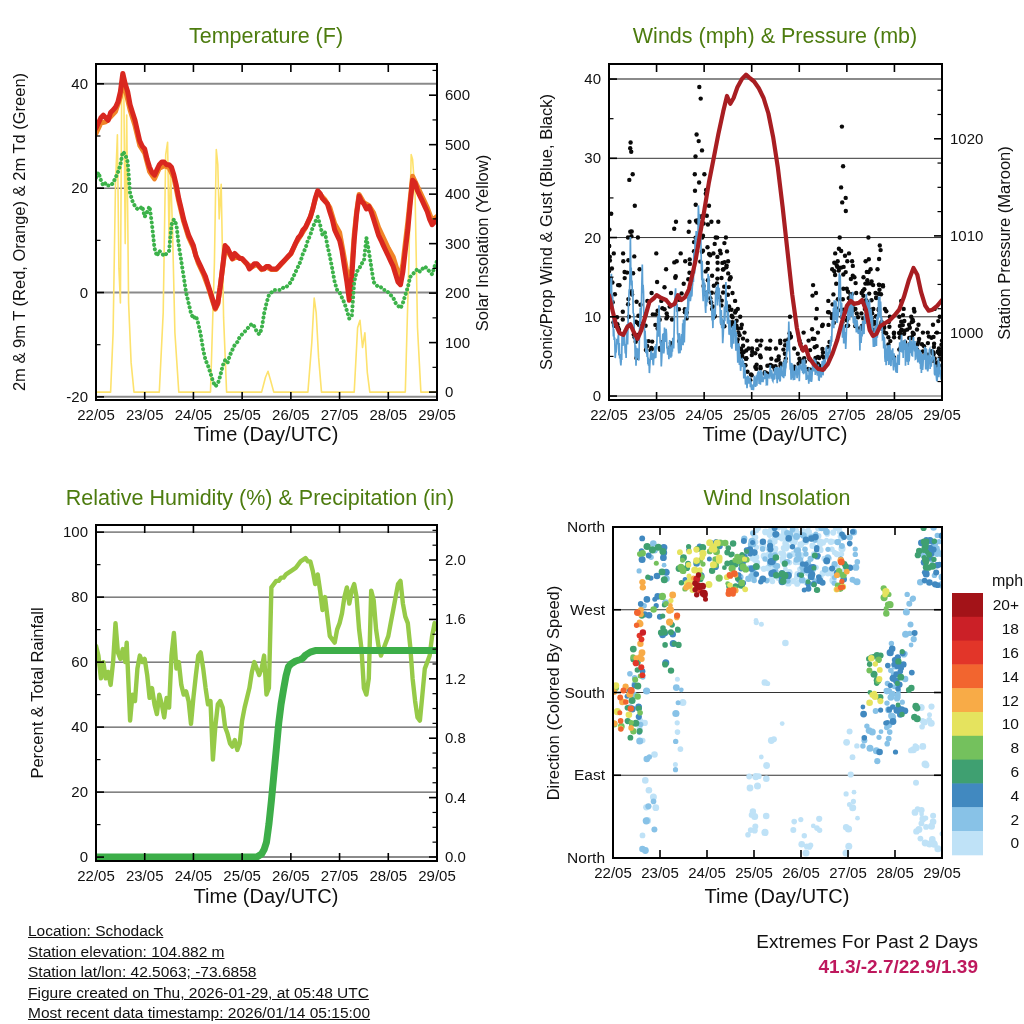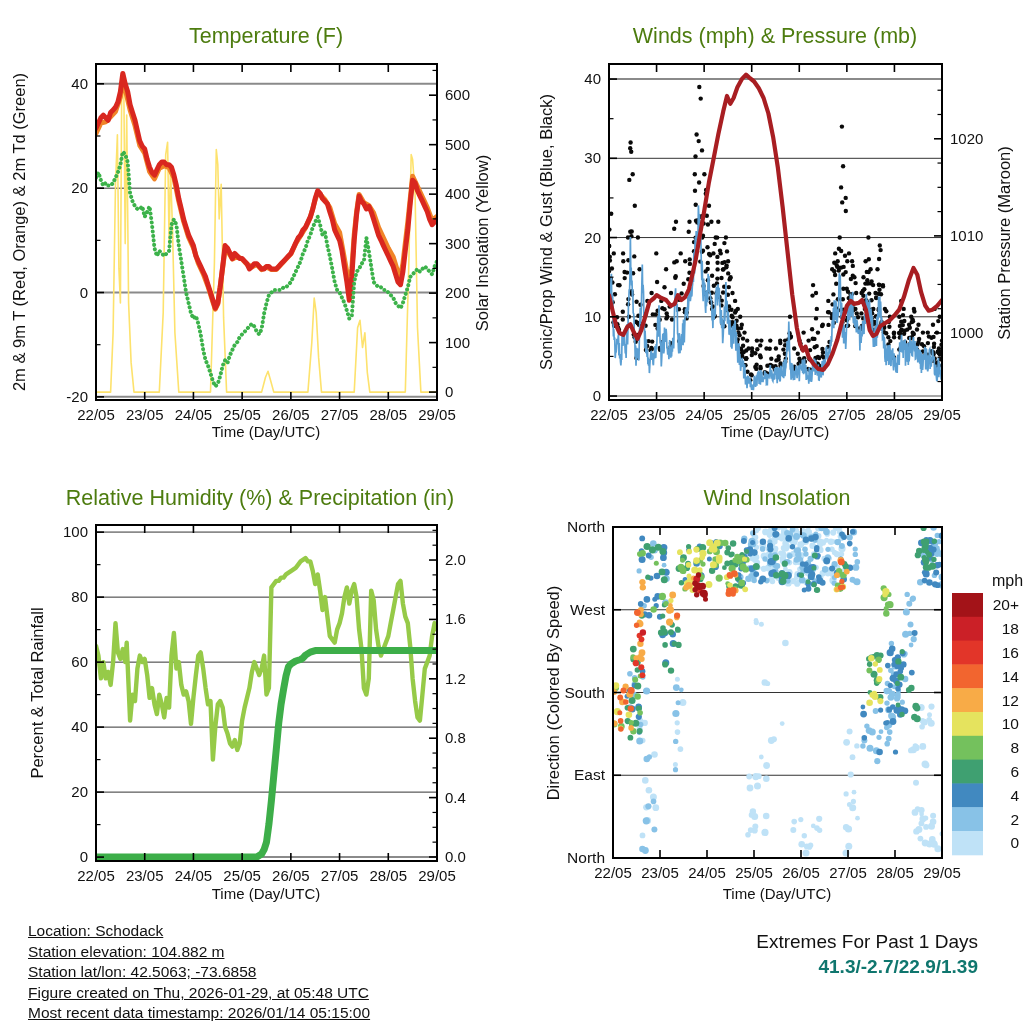--- a/index.html
+++ b/index.html
@@ -1,20 +1,20 @@
 <!DOCTYPE html>
 <html><head>
 <meta charset="utf-8">
 <style>
   html,body{margin:0;padding:0;background:#fff;}
   body{width:1024px;height:1024px;position:relative;font-family:"Liberation Sans",sans-serif;color:#111;overflow:hidden;}
   svg{position:absolute;left:0;top:0;}
   svg text{font-family:"Liberation Sans",sans-serif;fill:#111;}
   .ctitle{position:absolute;transform:translateX(-50%);font-size:21.5px;white-space:nowrap;color:#4d7c0f;}
-  .xlab{position:absolute;transform:translateX(-50%);font-size:15px;white-space:nowrap;}
+  .xlab{position:absolute;transform:translateX(-50%);font-size:20px;white-space:nowrap;}
   .vlab{position:absolute;white-space:nowrap;transform:translate(-50%,-50%) rotate(-90deg);font-size:16.5px;}
   .footer{position:absolute;left:28px;top:921px;font-size:15.5px;line-height:20.6px;text-decoration:underline;}
   .extremes{position:absolute;right:46px;top:929px;text-align:right;font-size:19px;line-height:25px;}
   .extremes .vals{font-weight:bold;}
   .mphlab{position:absolute;font-size:16px;white-space:nowrap;}
 </style>
 </head>
 <body>
 
 <svg id="chart-svg" width="1024" height="1024" viewBox="0 0 1024 1024">
@@ -1901,15 +1901,15 @@
 
 <div class="footer">
   <div>Location: Schodack</div>
   <div>Station elevation: 104.882 m</div>
   <div>Station lat/lon: 42.5063; -73.6858</div>
   <div>Figure created on Thu, 2026-01-29, at 05:48 UTC</div>
   <div>Most recent data timestamp: 2026/01/14 05:15:00</div>
 </div>
 
 <div class="extremes">
-  <div>Extremes For Past 1 Days</div>
-  <div class="vals" style="color: #0f766e;">41.3/-2.7/22.9/1.39</div>
+  <div>Extremes For Past 2 Days</div>
+  <div class="vals" style="color: #be185d;">41.3/-2.7/22.9/1.39</div>
 </div>
 
 </body></html>

